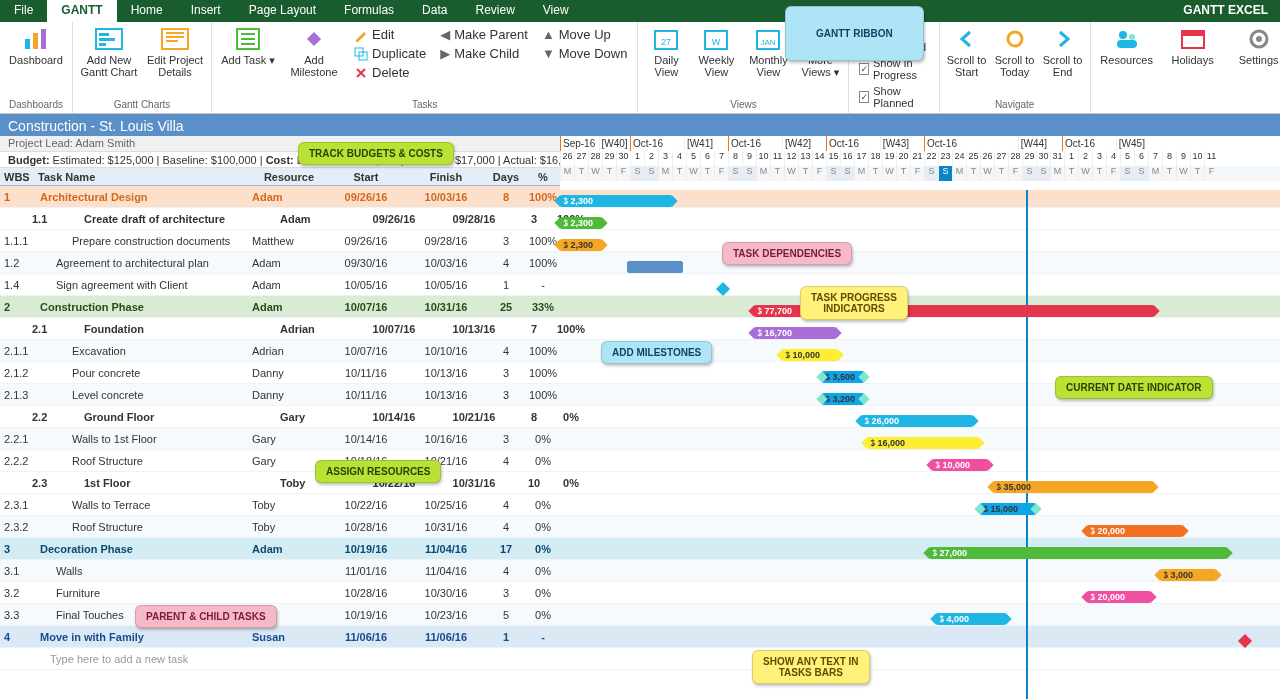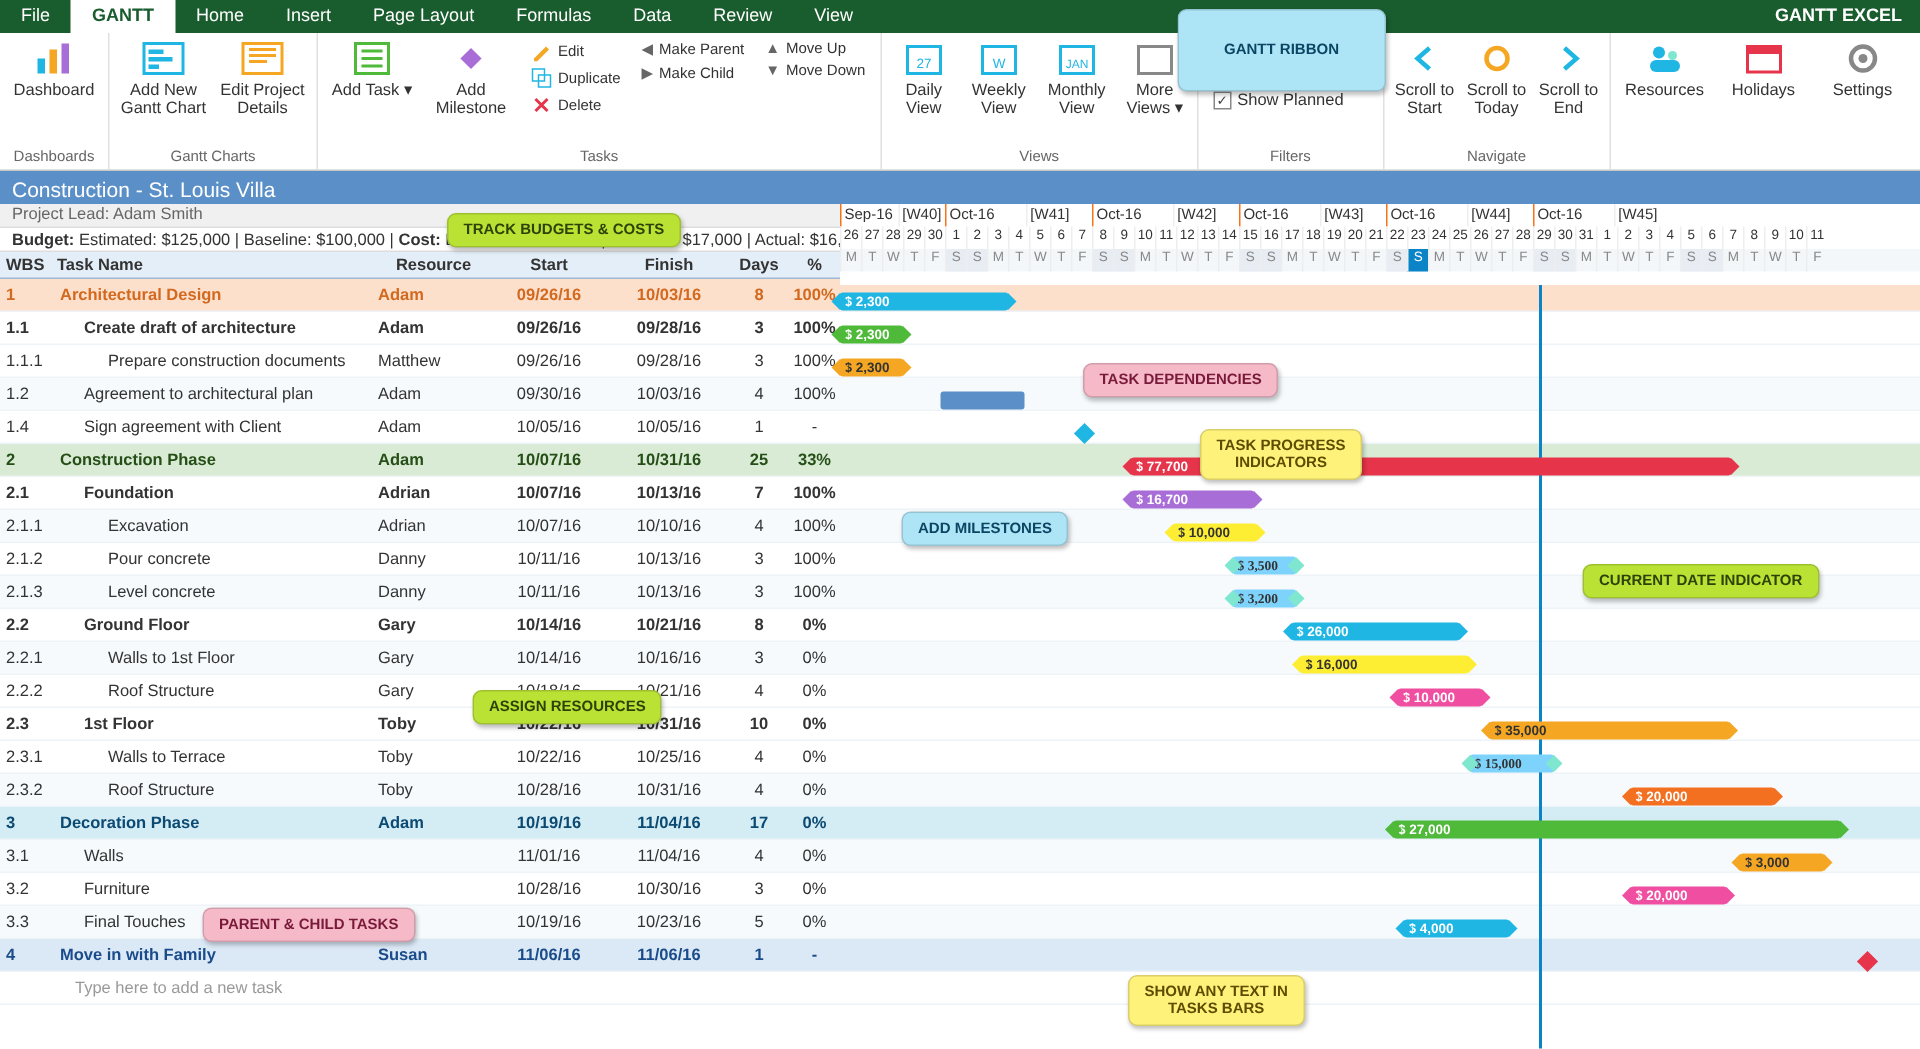--- a/index.html
+++ b/index.html
@@ -13,21 +13,21 @@
 .product-label { position: absolute; right: 12px; top: 3px; font-size: 12px; font-weight: bold; }
 
 
 .ribbon { display: flex; background: #fff; border-bottom: 1px solid #c6c6c6; height: 92px; }
 .ribbon-group { border-right: 1px solid #e0e0e0; display: flex; flex-direction: column; justify-content: space-between; padding: 2px 4px; }
 .ribbon-group-body { display: flex; align-items: flex-start; gap: 2px; flex: 1; }
 .ribbon-group-label { text-align: center; font-size: 10px; color: #666; padding: 1px 0; }
 .big-btn { display: flex; flex-direction: column; align-items: center; justify-content: flex-start; width: 64px; text-align: center; font-size: 11px; line-height: 12px; padding: 2px; cursor: pointer; gap: 2px; }
 .big-btn .bicon { width: 30px; height: 26px; display: flex; align-items: center; justify-content: center; }
 .mini-col { display: flex; flex-direction: column; gap: 2px; padding: 2px 4px; }
-.mini-btn { display: flex; align-items: center; gap: 4px; font-size: 10px; padding: 1px 2px; cursor: pointer; white-space: nowrap; }
+.mini-btn { display: flex; align-items: center; gap: 4px; font-size: 13px; padding: 1px 2px; cursor: pointer; white-space: nowrap; }
 .chk-row { display: flex; align-items: center; gap: 4px; font-size: 11px; padding: 1px 2px; cursor: pointer; }
 .chk { width: 12px; height: 12px; border: 1px solid #888; display: inline-flex; align-items: center; justify-content: center; font-size: 9px; color: #444; }
 
 
 .title-bar { background: #5b8fc7; color: #fff; font-size: 14px; padding: 4px 8px; height: 22px; position: relative; }
 .info-bar { background: #f0f0f0; border-bottom: 1px solid #ddd; font-size: 11px; color: #666; padding: 1px 8px; height: 16px; }
 .budget-bar { background: #fff; border-bottom: 1px solid #ddd; font-size: 11px; padding: 2px 8px; height: 16px; }
 .budget-bar b { font-weight: bold; color: #333; }
 
 
@@ -41,21 +41,21 @@
 .col-pct { width: 34px; text-align: center; }
 
 
 .tasks { position: relative; }
 .row { display: flex; height: 22px; align-items: center; border-bottom: 1px solid #eef3f8; font-size: 11px; background: #fff; }
 .row.alt { background: #f6fafd; }
 .row.summary0 { background: #fde0cc; font-weight: bold; color: #d2691e; }
 .row.summary1 { background: #d9ebd5; font-weight: bold; color: #264f17; }
 .row.summary2 { background: #d4ecf4; font-weight: bold; color: #0b4a73; }
 .row.summary3 { background: #dbe9f7; font-weight: bold; color: #1a4b8a; }
-.row.bold { font-weight: bold; }
+.row.bold { font-weight: bold; padding-left: 28px; }
 .row.placeholder { color: #999; }
 
 
 .timeline-header { position: absolute; left: 560px; top: 136px; height: 54px; width: 720px; background: #fff; }
 .tl-months { display: flex; height: 15px; font-size: 10px; }
 .tl-month { border-left: 1px solid #f97316; padding-left: 2px; display: flex; align-items: center; }
 .tl-wk { padding-left: 2px; display: flex; align-items: center; border-left: 1px solid #eee; }
 .tl-days { display: flex; height: 15px; font-size: 9px; }
 .tl-day { width: 14px; text-align: center; border-left: 1px solid #eee; }
 .tl-dow { display: flex; height: 15px; font-size: 9px; color: #888; background: #f4f7fa; }
@@ -71,21 +71,21 @@
 .bar.diamond::before { left: -4px; }
 .bar.diamond::after { right: -4px; }
 .bar.orange { background: #f5a623; color: #333; }
 .bar.orange.diamond::before, .bar.orange.diamond::after { background: #f5a623; }
 .bar.aqua { background: #1fb6e4; color: #fff; }
 .bar.aqua.diamond::before, .bar.aqua.diamond::after { background: #1fb6e4; }
 .bar.green { background: #4fb93a; color: #fff; }
 .bar.green.diamond::before, .bar.green.diamond::after { background: #4fb93a; }
 .bar.yellow { background: #fdee34; color: #333; }
 .bar.yellow.diamond::before, .bar.yellow.diamond::after { background: #fdee34; }
-.bar.teal { background: #7dd3fc; color: #333; font-family: Liberation Serif, serif; }
+.bar.teal { background: #0ea5e9; color: #333; }
 .bar.teal.diamond::before, .bar.teal.diamond::after { background: #7fe7d0; }
 .bar.pink { background: #f04fa1; color: #fff; }
 .bar.pink.diamond::before, .bar.pink.diamond::after { background: #f04fa1; }
 .bar.purple { background: #a86dd6; color: #fff; }
 .bar.purple.diamond::before, .bar.purple.diamond::after { background: #a86dd6; }
 .bar.dkorange { background: #f37021; color: #fff; }
 .bar.dkorange.diamond::before, .bar.dkorange.diamond::after { background: #f37021; }
 .bar.blue { background: #5b8fc7; }
 .bar.red { background:#e6344a; color:#fff; }
 .bar.red.diamond::before,.bar.red.diamond::after{background:#e6344a;}
@@ -570,21 +570,21 @@
   <div class="tl-months" id="tl-months">
       <div class="tl-month" style="width: 38.5px;">Sep-16</div>
       <div class="tl-wk" style="width: 31.5px;">[W40]</div>
       <div class="tl-month" style="width: 53.9px;">Oct-16</div>
       <div class="tl-wk" style="width: 44.1px;">[W41]</div>
       <div class="tl-month" style="width: 53.9px;">Oct-16</div>
       <div class="tl-wk" style="width: 44.1px;">[W42]</div>
       <div class="tl-month" style="width: 53.9px;">Oct-16</div>
       <div class="tl-wk" style="width: 44.1px;">[W43]</div>
       <div class="tl-month" style="width: 53.9px;">Oct-16</div>
-      <div class="tl-wk" style="width: 44.1px;">[W44]</div>
+      <div class="tl-wk" style="width: 44.1px; margin-left: 40px;">[W44]</div>
       <div class="tl-month" style="width: 53.9px;">Oct-16</div>
       <div class="tl-wk" style="width: 44.1px;">[W45]</div>
     </div>
   <div class="tl-days" id="tl-days">
       <div class="tl-day">26</div>
       <div class="tl-day">27</div>
       <div class="tl-day">28</div>
       <div class="tl-day">29</div>
       <div class="tl-day">30</div>
       <div class="tl-day">1</div>

